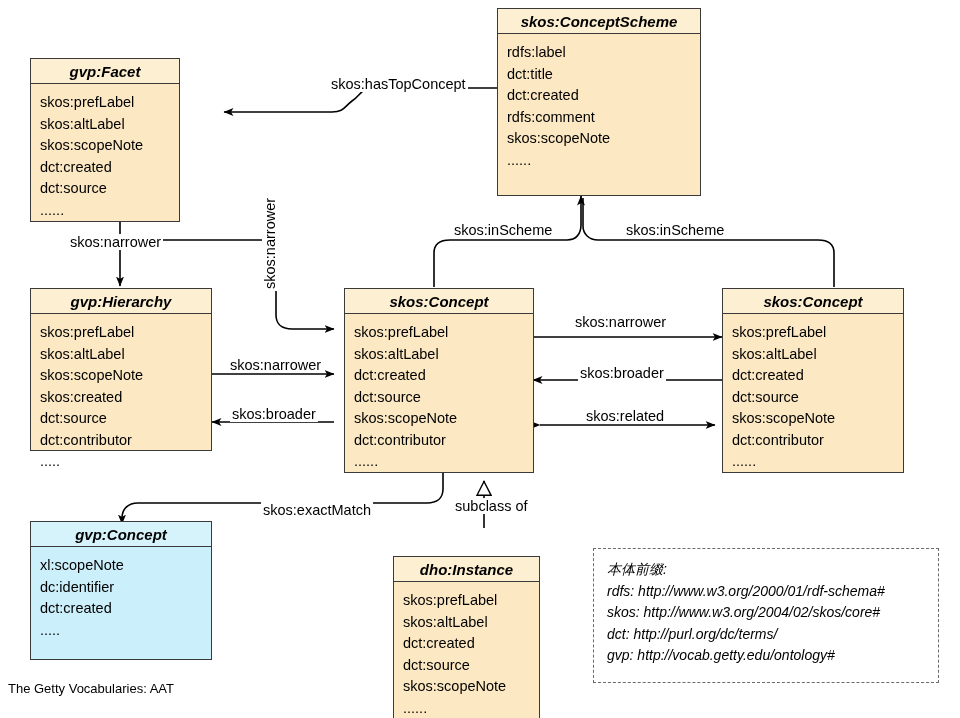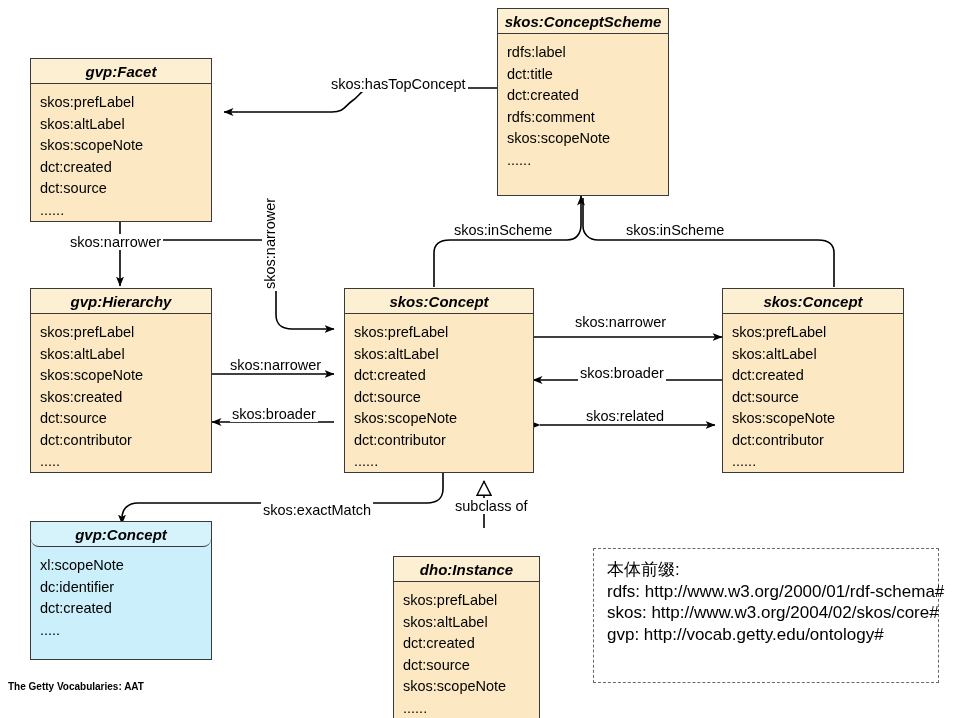--- a/index.html
+++ b/index.html
@@ -10,31 +10,31 @@
 
   .uml{position:absolute;box-sizing:border-box;border:1.3px solid #3a3a3a;}
   .uml .hdr{box-sizing:border-box;border-bottom:1.3px solid #3a3a3a;
             text-align:center;font-style:italic;font-weight:bold;font-size:15px;
             line-height:25px;height:25px;letter-spacing:0px;}
   .uml .body{box-sizing:border-box;padding:8px 0 6px 9px;}
   .uml .body div{font-size:14.5px;line-height:21.5px;white-space:nowrap;}
   .yellow{background:#fce9c3;}
   .yellow .hdr{background:#fdefd2;}
   .blue{background:#cbeffb;}
-  .blue .hdr{background:#d6f3fc;border-radius:8px;}
+  .blue .hdr{background:#d6f3fc;}
 
   .elabel{position:absolute;font-size:14.5px;line-height:16px;white-space:nowrap;
           background:#ffffff;padding:0 2px;}
   .vlabel{position:absolute;font-size:14.5px;white-space:nowrap;background:#fff;
           transform-origin:0 0;transform:rotate(-90deg);padding:0 2px;}
 
   #legend{position:absolute;box-sizing:border-box;border:1.6px dashed #6a6a6a;
           background:#ffffff;padding:10px 12px 8px 13px;}
-  #legend div{font-size:17px;line-height:21.5px;white-space:nowrap;}
-  #caption{position:absolute;font-size:10px;font-weight:bold;white-space:nowrap;}
+  #legend div{font-size:14px;line-height:21.5px;white-space:nowrap;font-style:italic;}
+  #caption{position:absolute;font-size:13px;font-weight:normal;white-space:nowrap;}
 </style>
 </head>
 <body>
 
 <div id="canvas">
 
   <svg class="edges" viewBox="0 0 960 718">
     <defs>
       <marker id="arrOpen" markerWidth="12" markerHeight="12" refX="9.5" refY="4" orient="auto" markerUnits="userSpaceOnUse">
         <path d="M0,0 L10,4 L0,8 L2.6,4 Z" fill="#000"></path>
@@ -68,45 +68,45 @@
       <path d="M722,380 L533,380" marker-end="url(#arrOpen)"></path>
 
       <path d="M540,425 L715,425" marker-end="url(#arrOpen)" marker-start="url(#arrOpenR)"></path>
 
       <path d="M443,473 L443,489 C443,498 437,503 427,503 L138,503 C128,503 122,509 122,518 L122,524" marker-end="url(#arrOpen)"></path>
 
       <path d="M484,528 L484,481" marker-end="url(#triHollow)"></path>
     </g>
   </svg>
 
-  <div class="uml yellow" style="left:30px;top:58px;width:182px;height:164px;">
+  <div class="uml yellow" style="left:30px;top:58px;width:150px;height:164px;">
     <div class="hdr">gvp:Facet</div>
     <div class="body">
       <div>skos:prefLabel</div>
       <div>skos:altLabel</div>
       <div>skos:scopeNote</div>
       <div>dct:created</div>
       <div>dct:source</div>
       <div>......</div>
     </div>
   </div>
 
-  <div class="uml yellow" style="left:497px;top:8px;width:172px;height:188px;">
+  <div class="uml yellow" style="left:497px;top:8px;width:204px;height:188px;">
     <div class="hdr">skos:ConceptScheme</div>
     <div class="body">
       <div>rdfs:label</div>
       <div>dct:title</div>
       <div>dct:created</div>
       <div>rdfs:comment</div>
       <div>skos:scopeNote</div>
       <div>......</div>
     </div>
   </div>
 
-  <div class="uml yellow" style="left:30px;top:288px;width:182px;height:185px;">
+  <div class="uml yellow" style="left:30px;top:288px;width:182px;height:163px;">
     <div class="hdr">gvp:Hierarchy</div>
     <div class="body">
       <div>skos:prefLabel</div>
       <div>skos:altLabel</div>
       <div>skos:scopeNote</div>
       <div>skos:created</div>
       <div>dct:source</div>
       <div>dct:contributor</div>
       <div>.....</div>
     </div>
@@ -181,18 +181,19 @@
   <div class="elabel" style="left:584px;top:408px;">skos:related</div>
 
   <div class="elabel" style="left:261px;top:502px;">skos:exactMatch</div>
 
   <div class="elabel" style="left:453px;top:498px;text-align:center;">subclass of</div>
 
   <div id="legend" style="left:593px;top:548px;width:346px;height:135px;">
     <div>本体前缀:</div>
     <div>rdfs: http://www.w3.org/2000/01/rdf-schema#</div>
     <div>skos: http://www.w3.org/2004/02/skos/core#</div>
+    <div>dct: http://purl.org/dc/terms/</div>
     <div>gvp: http://vocab.getty.edu/ontology#</div>
   </div>
 
   <div id="caption" style="left:8px;top:681px;">The Getty Vocabularies: AAT</div>
 
 </div>
 
 </body></html>

